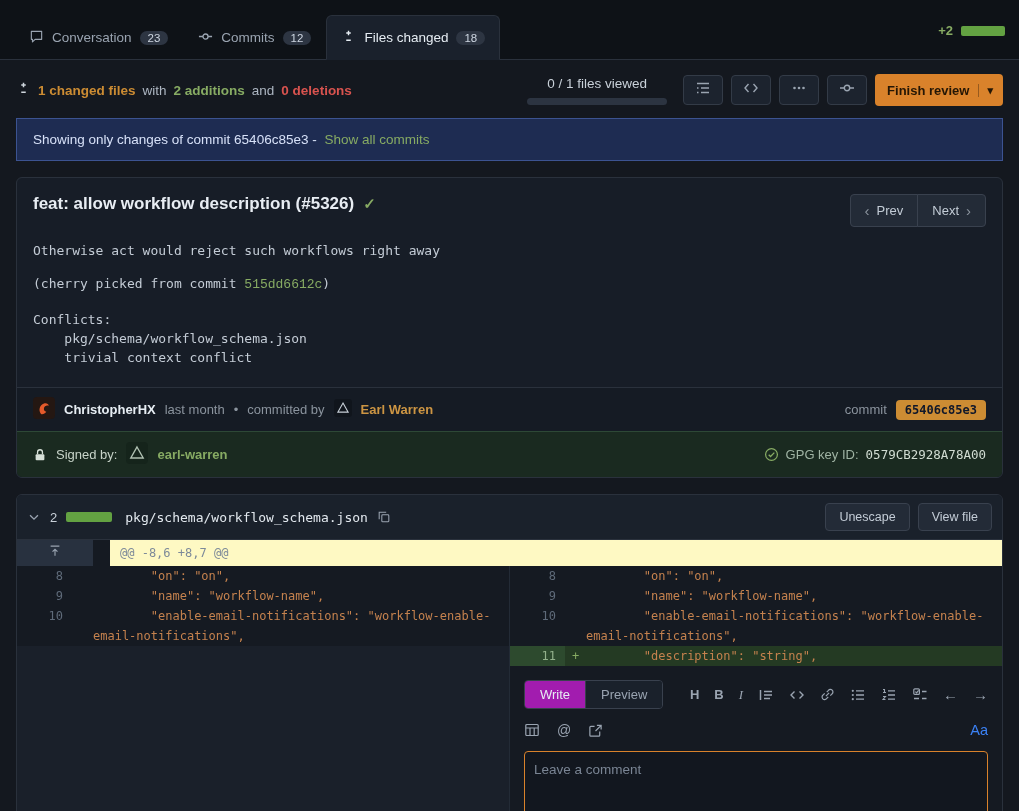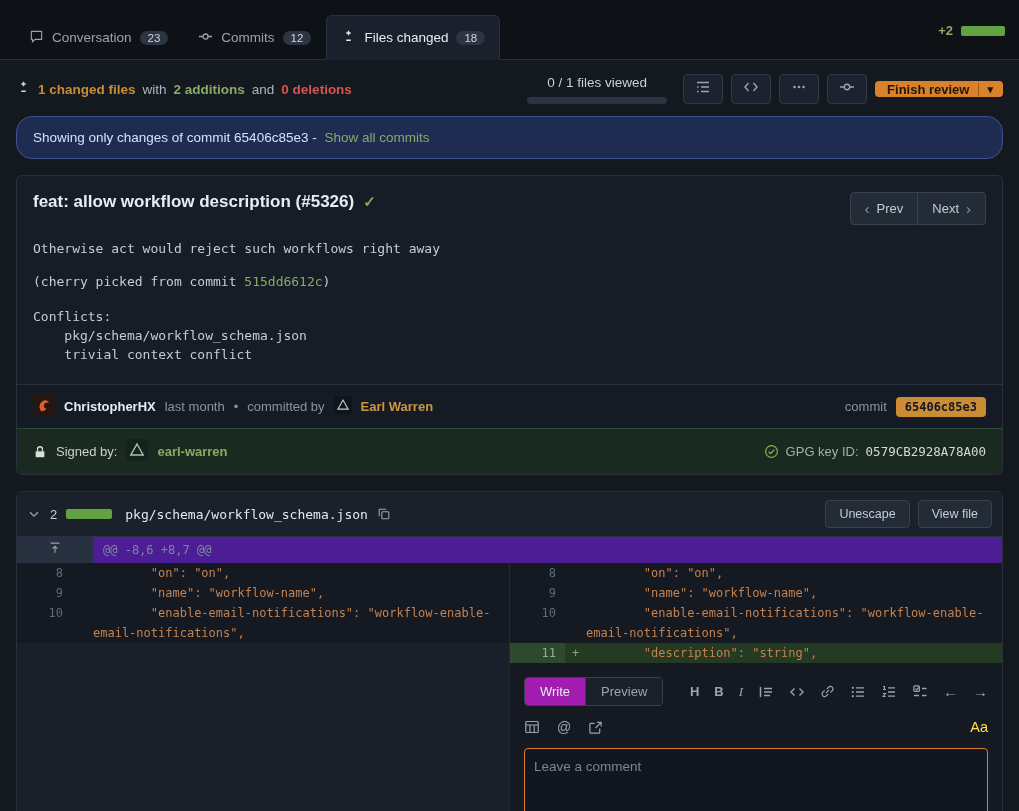--- a/index.html
+++ b/index.html
@@ -19,40 +19,40 @@
   .review-bar { display:flex; justify-content:space-between; align-items:center; padding:14px 16px 12px; }
   .rb-left { display:flex; align-items:center; gap:7px; color:#adb6c2; font-size:13.5px; }
   .rb-left .files { color:#cc8c33; font-weight:bold; cursor:pointer; }
   .rb-left .adds { color:#87ab63; font-weight:bold; }
   .rb-left .dels { color:#d9534f; font-weight:bold; }
   .rb-right { display:flex; align-items:center; gap:8px; }
   .viewed-block { display:flex; flex-direction:column; gap:7px; margin-right:8px; align-items:center; }
   .viewed-text { font-size:13.5px; color:#c9d1d9; }
   .viewed-track { width:140px; height:7px; background:#2c3441; border-radius:4px; }
   .icon-btn { width:40px; height:30px; background:#1c232e; border:1px solid #333b47; border-radius:4px; display:flex; align-items:center; justify-content:center; color:#9aa4b1; cursor:pointer; }
-  .finish-btn { height:16px; background:#d9822b; color:#241605; font-weight:bold; font-size:13px; padding:0 10px 0 12px; border-radius:4px; display:flex; align-items:center; cursor:pointer; }
+  .finish-btn { height:32px; background:#d9822b; color:#241605; font-weight:bold; font-size:13px; padding:0 10px 0 12px; border-radius:4px; display:flex; align-items:center; cursor:pointer; }
   .finish-btn .caret { margin-left:9px; padding-left:8px; border-left:1px solid rgba(0,0,0,.3); font-size:11px; }
 
   
-  .banner { margin:0 16px 16px; background:#1e2c52; border:1px solid #3c5391; color:#d7e1f8; padding:13px 16px; border-radius:16px; font-size:13.5px; }
+  .banner { margin:0 16px 16px; background:#1e2c52; border:1px solid #3c5391; color:#d7e1f8; padding:13px 16px; border-radius:0; font-size:13.5px; }
   .banner a { color:#87ab63; text-decoration:none; margin-left:4px; cursor:pointer; }
 
   
   .commit-panel { margin:0 16px; background:#171d27; border:1px solid #2a313c; border-radius:6px; overflow:hidden; }
   .cp-header { display:flex; justify-content:space-between; align-items:flex-start; padding:16px 16px 8px; }
   .cp-title { display:flex; align-items:center; gap:9px; font-size:17px; font-weight:bold; color:#e8edf3; }
   .check { color:#87ab63; font-size:15px; font-weight:bold; }
   .pager { display:flex; }
   .pg-btn { background:#232b37; border:1px solid #39414e; color:#c3ccd6; font-size:13px; padding:7px 14px; display:flex; align-items:center; gap:7px; cursor:pointer; }
   .pg-btn:first-child { border-radius:4px 0 0 4px; }
   .pg-btn:last-child { border-radius:0 4px 4px 0; margin-left:-1px; }
   .pg-btn .chv { color:#8b949e; font-size:15px; }
   .cp-body { padding:8px 16px 20px; font-family:"DejaVu Sans Mono", monospace; font-size:13px; color:#c4ccd6; }
   .msg { margin-bottom:18px; white-space:pre; }
-  .msg .hash { color:#87ab63; cursor:pointer; }
+  .msg .hash { color:#87ab63; cursor:pointer;font-family:Liberation Mono, monospace; }
   .msg-tight { white-space:pre; line-height:19px; }
   .cp-author { border-top:1px solid #2a313c; background:#151b24; padding:9px 16px; display:flex; align-items:center; gap:9px; font-size:13px; color:#8b949e;justify-content:flex-end; }
   .cp-author .name { color:#e6edf3; font-weight:bold; cursor:pointer; }
   .cp-author .committer { color:#cc9543; font-weight:bold; cursor:pointer; }
   .cp-author .right { margin-left:auto; display:flex; align-items:center; gap:9px; }
   .sha-badge { background:#cc8c33; color:#0f172a; font-family:"DejaVu Sans Mono", monospace; font-size:12px; font-weight:bold; padding:3px 9px; border-radius:4px; cursor:pointer; }
   .cp-signed { background:#1a2a20; border-top:1px solid #2d4836; padding:10px 16px; display:flex; align-items:center; gap:9px; font-size:13px; color:#c8d4c9; }
   .cp-signed .signer { color:#87ab63; font-weight:bold; cursor:pointer; }
   .cp-signed .right { margin-left:auto; display:flex; align-items:center; gap:7px; color:#9fb3a3; }
   .cp-signed .gpgkey { color:#d2ddd3; font-family:"DejaVu Sans Mono", monospace; font-size:12.5px; }
@@ -63,21 +63,21 @@
   .dp-header { background:#1a212b; padding:8px 10px; display:flex; align-items:center; gap:9px; border-bottom:1px solid #2a313c; }
   .dp-header .chev { color:#9aa4b1; cursor:pointer; display:flex; }
   .dp-count { font-size:13px; color:#c9d1d9; }
   .dp-statbar { width:46px; height:10px; background:#63a242; border-radius:2px; }
   .dp-file { font-family:"DejaVu Sans Mono", monospace; font-size:13px; color:#e2e8ee; margin-left:4px; }
   .dp-copy { color:#9aa4b1; cursor:pointer; display:flex; }
   .dp-right { margin-left:auto; display:flex; gap:8px; }
   .sm-btn { background:#232b37; border:1px solid #39414e; color:#c3ccd6; font-size:12.5px; padding:6px 13px; border-radius:4px; cursor:pointer; }
   .hunk-row { display:grid; grid-template-columns:76px 1fr; }
   .hunk-gutter { background:#28313f; display:flex; align-items:center; justify-content:center; color:#9aa4b1; cursor:pointer; padding:4px 0; }
-  .hunk-text { background:#4c1d95; color:#7d8a99; font-family:"DejaVu Sans Mono", monospace; font-size:12px; padding:6px 10px; }
+  .hunk-text { background:#fef9c3; color:#7d8a99; font-family:"DejaVu Sans Mono", monospace; font-size:12px; padding:6px 10px;margin-left:17px; }
   .diff-table { display:grid; grid-template-columns:55px 21px 1fr 56px 21px 1fr; font-family:"DejaVu Sans Mono", monospace; font-size:12px; }
   .ln { text-align:right; padding-right:9px; color:#5f6b7a; line-height:20px; cursor:pointer; }
   .mk { text-align:center; line-height:20px; color:#87ab63; }
   .code { white-space:pre-wrap; line-height:20px; color:#c5824e; padding-right:8px; }
   .rsep { border-left:1px solid #232b36; }
   .add-g { background:#2d4a2e; color:#93b18c; }
   .add { background:#243a23; }
   .filler { grid-column:1/4; background:#1a202a; }
   .comment-cell { grid-column:4/7; border-left:1px solid #232b36; background:#151a22; padding:14px; font-family:"Liberation Sans", sans-serif; }
 
@@ -85,21 +85,21 @@
   .cf-row1 { display:flex; align-items:center; }
   .seg { display:inline-flex; border:1px solid #39414e; border-radius:4px; overflow:hidden; font-size:13px; }
   .seg .write { background:#a21caf; color:#e6edf3; padding:6px 15px; cursor:pointer; }
   .seg .preview { background:#1a212b; color:#9aa4b1; padding:6px 15px; border-left:1px solid #39414e; cursor:pointer; }
   .md-icons { display:flex; align-items:center; gap:15px; margin-left:auto; color:#9aa4b1; }
   .mdi { cursor:pointer; display:flex; align-items:center; font-size:13px; }
   .mdi.b { font-weight:bold; }
   .mdi.i { font-style:italic; font-family:"Liberation Serif", serif; }
   .mdi.arrow { font-size:15px; }
   .cf-row2 { margin-top:13px; display:flex; align-items:center; gap:17px; color:#9aa4b1; }
-  .cf-row2 .aa { margin-left:auto; color:#fde047; font-size:14.5px; cursor:pointer; }
+  .cf-row2 .aa { margin-left:auto; color:#3b82f6; font-size:14.5px; cursor:pointer; }
   .cf-textarea { margin-top:13px; width:100%; height:150px; background:#12171f; border:1px solid #d9822b; border-radius:4px; color:#c9d1d9; padding:10px 9px; font-size:13.5px; font-family:"Liberation Sans", sans-serif; resize:vertical; outline:none; display:block; }
   .cf-textarea::placeholder { color:#7a8594; }
 </style>
 </head>
 <body>
 
 <div class="page">
 
   <div class="tabbar">
     <div class="tab">

